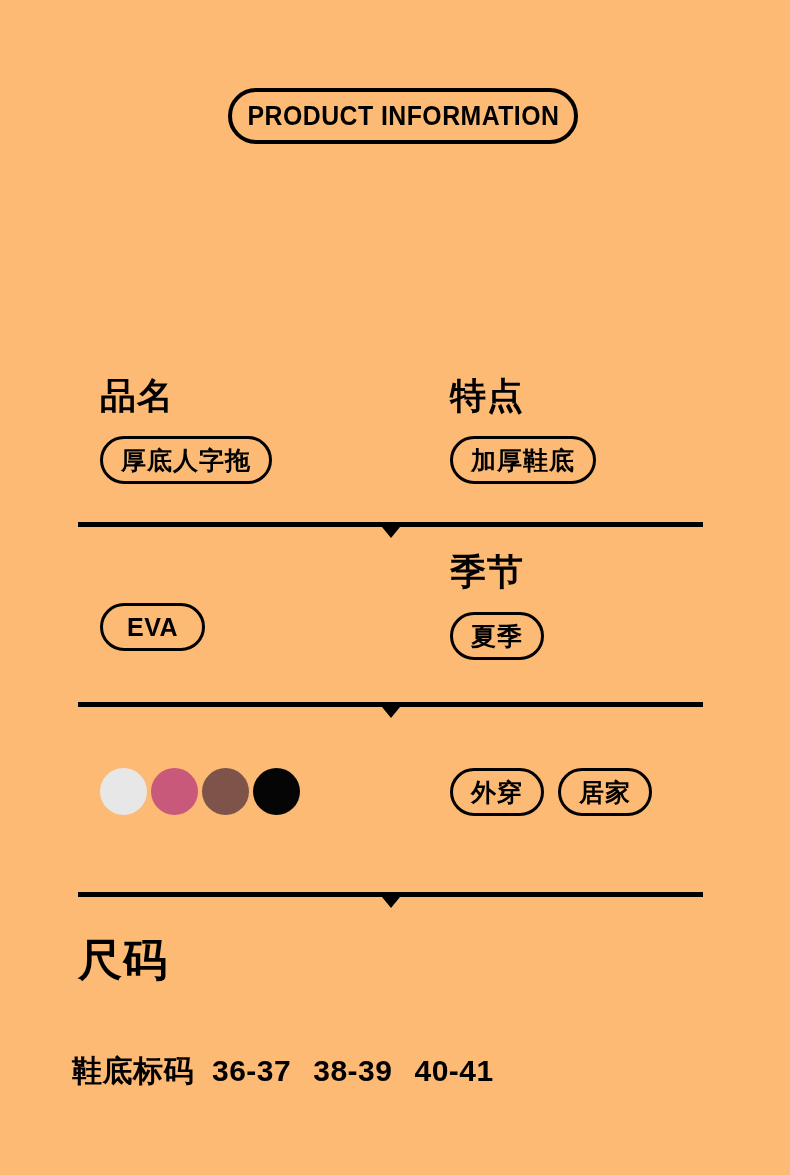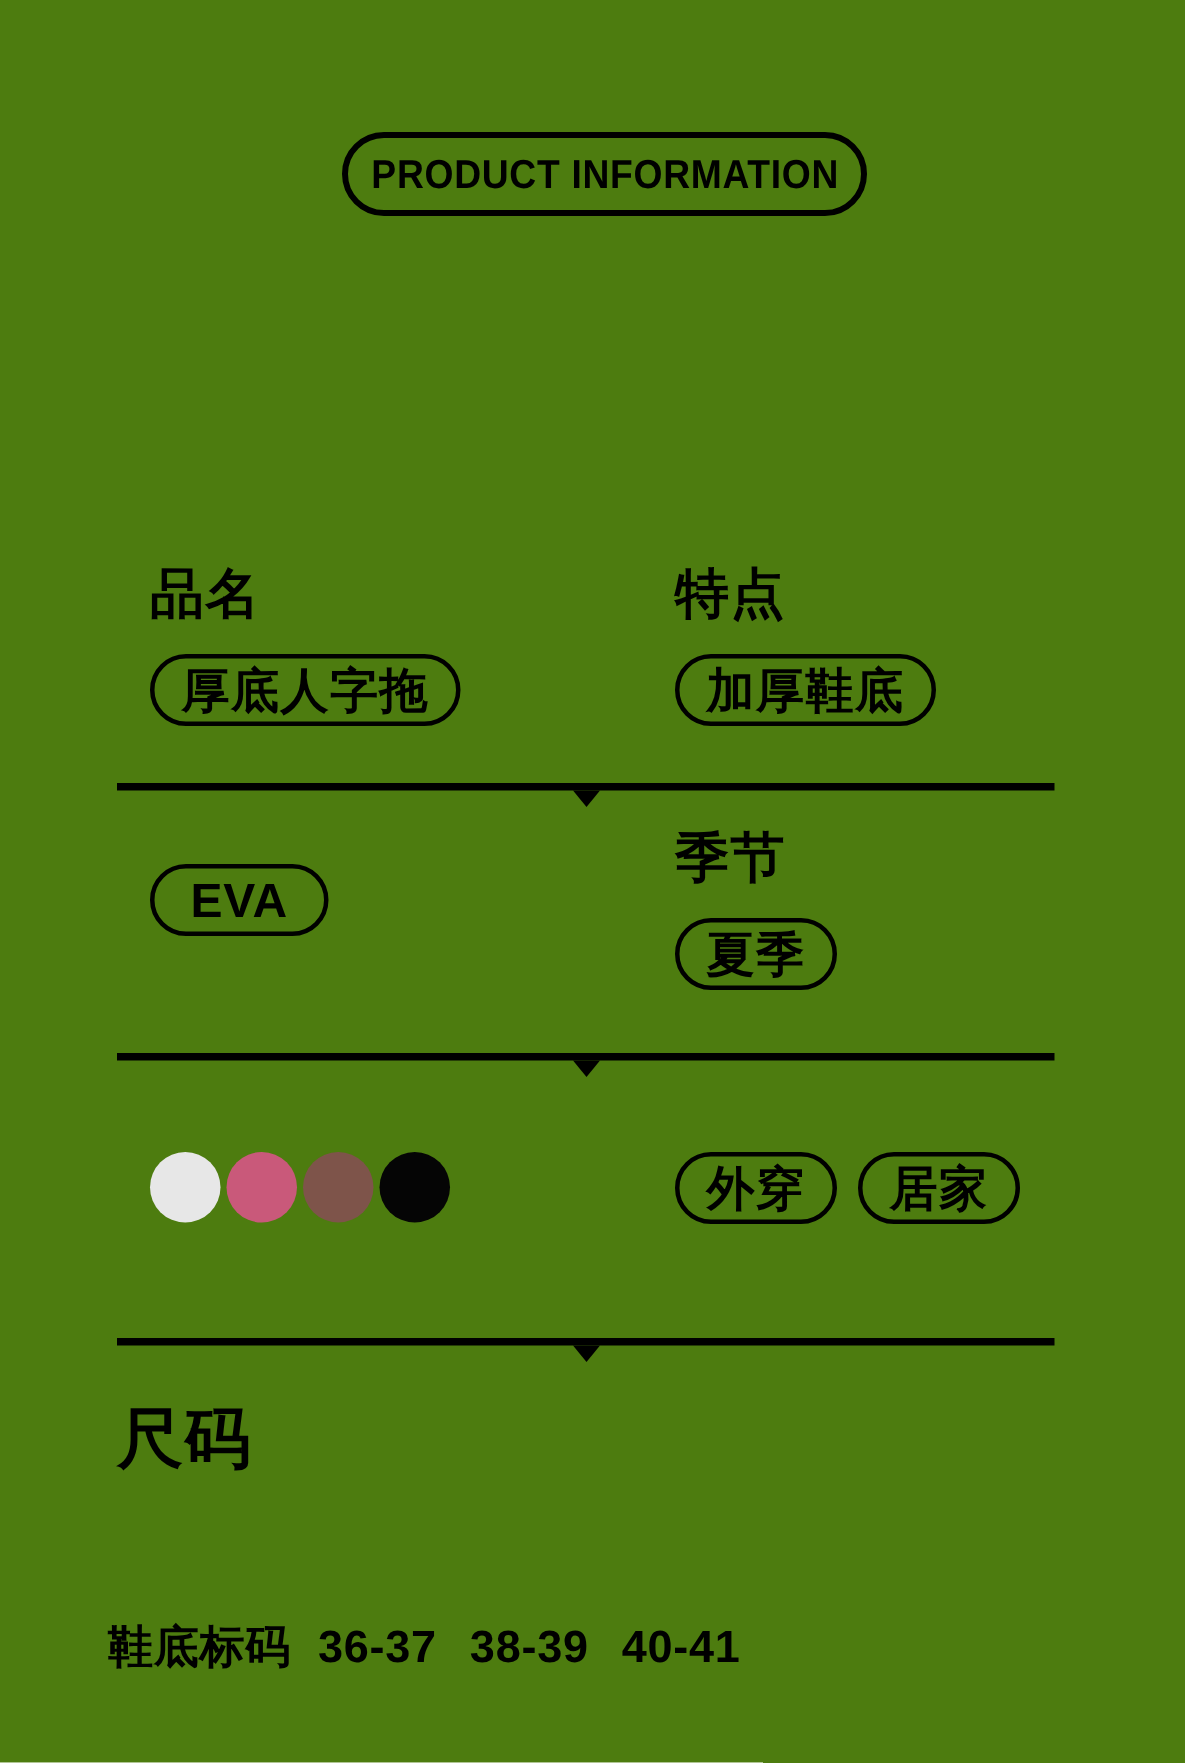--- a/index.html
+++ b/index.html
@@ -12,21 +12,21 @@
     height: 1175px;
     position: relative;
     font-family: "Liberation Sans", "DejaVu Sans", sans-serif;
     color: #000000;
     overflow: hidden;
   }
 
   .page {
     position: absolute;
     inset: 0;
-    background: #4d7c0f;
+    background: #fdba74;
   }
 
   
   .header-pill {
     position: absolute;
     left: 228px;
     top: 88px;
     width: 350px;
     height: 56px;
     box-sizing: border-box;
@@ -87,27 +87,27 @@
   }
   .pill {
     box-sizing: border-box;
     border: 3px solid #000000;
     border-radius: 999px;
     height: 48px;
     padding: 0 18px;
     display: inline-flex;
     align-items: center;
     justify-content: center;
-    font-size: 32px;
+    font-size: 25px;
     font-weight: 700;
     line-height: 1;
     letter-spacing: 1px;
     white-space: nowrap;
   }
-  .pill.latin { padding: 0 24px; letter-spacing: 0.5px; }
+  .pill.latin { padding: 0 24px; letter-spacing: 0.5px; margin-top: 27px; }
 
   
   .swatch-group {
     margin-top: 22px;
     display: flex;
     align-items: center;
     gap: 4px;
   }
   .swatch {
     width: 47px;
@@ -150,21 +150,21 @@
   .size-line {
     position: absolute;
     left: 72px;
     font-size: 30px;
     font-weight: 700;
     line-height: 1;
     white-space: nowrap;
     display: flex;
     align-items: baseline;
   }
-  .size-line.row1 { top: 1084px; text-align: right; }
+  .size-line.row1 { top: 1056px; text-align: right; }
   .size-line.row2 { top: 1100px; }
   .size-line-label {
     letter-spacing: 0.5px;
     margin-right: 18px;
   }
   .size-val {
     margin-right: 22px;
     letter-spacing: 0.5px;
   }
   .size-val:last-child { margin-right: 0; }

